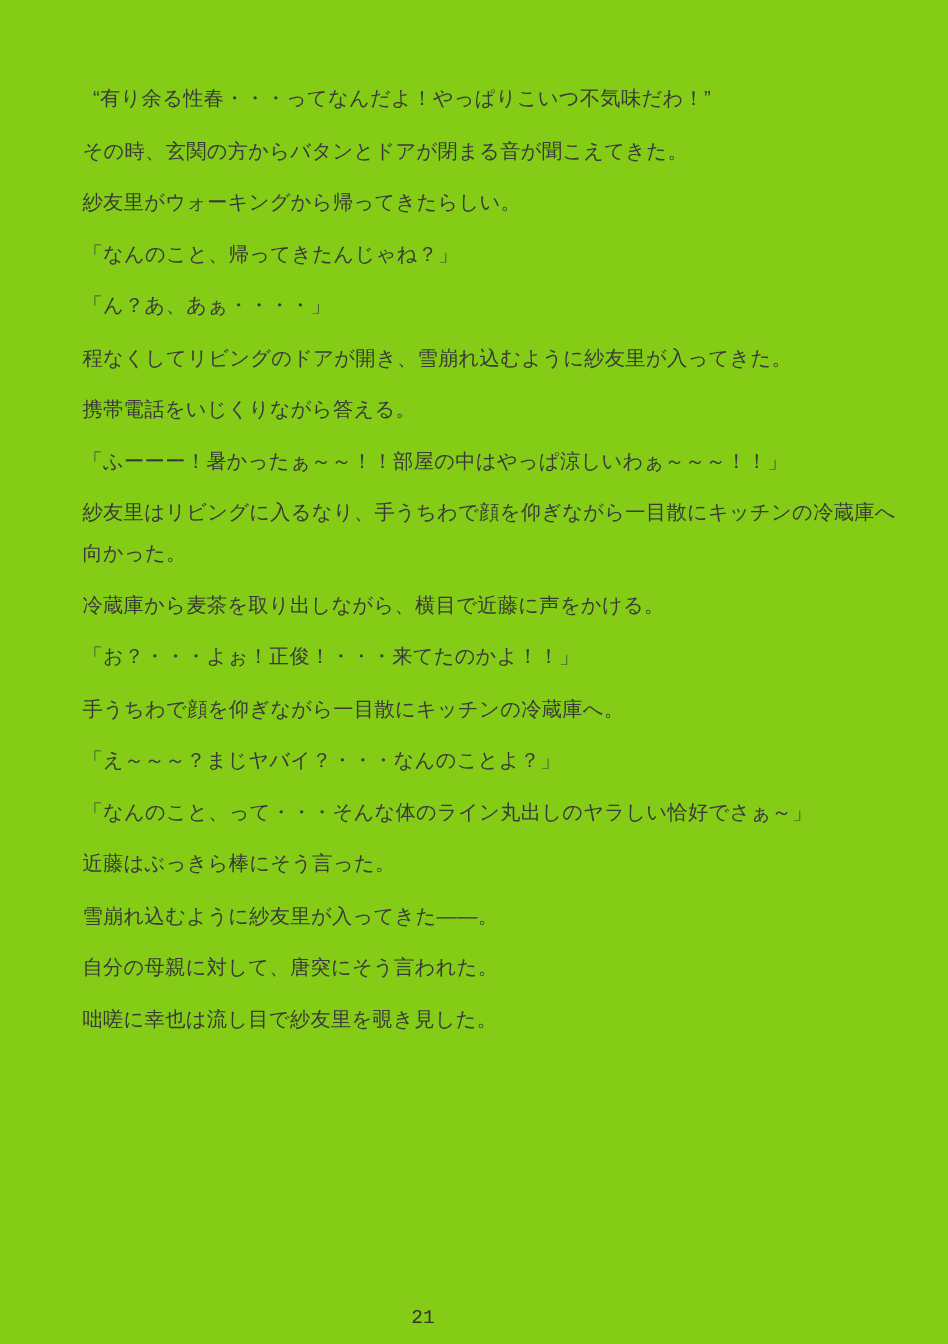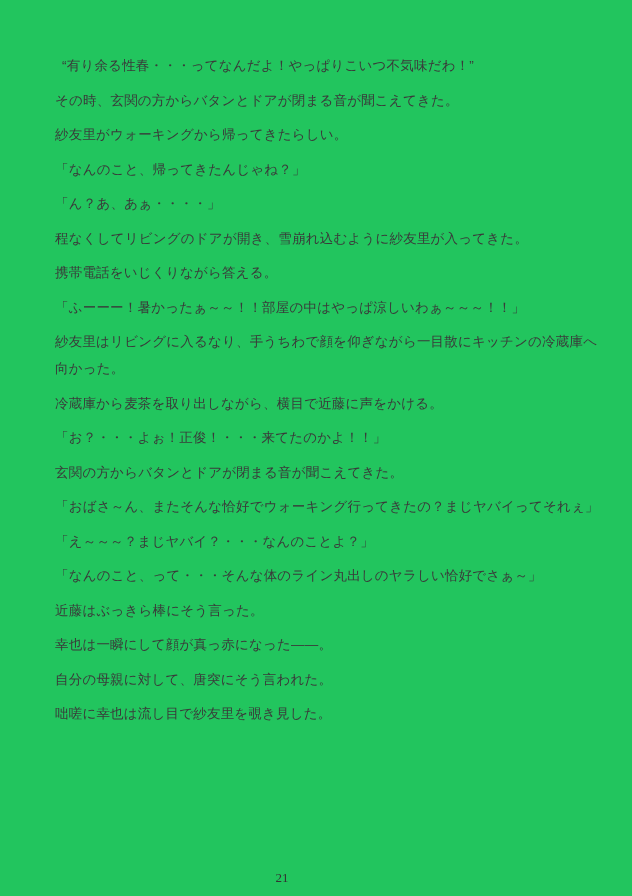--- a/index.html
+++ b/index.html
@@ -11,21 +11,21 @@
     width: 632px;
     height: 896px;
     overflow: hidden;
     position: relative;
     font-family: "Liberation Sans", "DejaVu Sans", sans-serif;
   }
   .page {
     position: relative;
     width: 632px;
     height: 896px;
-    background: #22c55e;
+    background: #84cc16;
     box-sizing: border-box;
     padding: 52px 24px 0 55px;
   }
   .textblock {
     position: relative;
   }
   .line {
     font-size: 13.5px;
     line-height: 27px;
     color: #3a3a3a;
@@ -41,21 +41,21 @@
   
   .line.cont {
     margin-top: -7.5px;
   }
   .page-number {
     position: absolute;
     bottom: 10px;
     left: 0;
     width: 564px;
     text-align: center;
-    font-family: Liberation Serif, serif;
+    font-family: Liberation Mono, monospace;
     font-size: 13px;
     color: #333333;
   }
 </style>
 </head>
 <body>
 
 <div class="page">
   <div class="textblock">
     <p class="line q">“有り余る性春・・・ってなんだよ！やっぱりこいつ不気味だわ！”</p>
@@ -63,23 +63,22 @@
     <p class="line">紗友里がウォーキングから帰ってきたらしい。</p>
     <p class="line">「なんのこと、帰ってきたんじゃね？」</p>
     <p class="line">「ん？あ、あぁ・・・・」</p>
     <p class="line">程なくしてリビングのドアが開き、雪崩れ込むように紗友里が入ってきた。</p>
     <p class="line">携帯電話をいじくりながら答える。</p>
     <p class="line">「ふーーー！暑かったぁ～～！！部屋の中はやっぱ涼しいわぁ～～～！！」</p>
     <p class="line">紗友里はリビングに入るなり、手うちわで顔を仰ぎながら一目散にキッチンの冷蔵庫へ</p>
     <p class="line cont">向かった。</p>
     <p class="line">冷蔵庫から麦茶を取り出しながら、横目で近藤に声をかける。</p>
     <p class="line">「お？・・・よぉ！正俊！・・・来てたのかよ！！」</p>
-    <p class="line">玄関の方からバタンとドアが閉まる音が聞こえてきた。</p>
-    <p class="line">「おばさ～ん、またそんな恰好でウォーキング行ってきたの？まじヤバイってそれぇ」</p>
+    <p class="line">手うちわで顔を仰ぎながら一目散にキッチンの冷蔵庫へ。</p>
     <p class="line">「え～～～？まじヤバイ？・・・なんのことよ？」</p>
     <p class="line">「なんのこと、って・・・そんな体のライン丸出しのヤラしい恰好でさぁ～」</p>
     <p class="line">近藤はぶっきら棒にそう言った。</p>
-    <p class="line">幸也は一瞬にして顔が真っ赤になった――。</p>
+    <p class="line">雪崩れ込むように紗友里が入ってきた――。</p>
     <p class="line">自分の母親に対して、唐突にそう言われた。</p>
     <p class="line">咄嗟に幸也は流し目で紗友里を覗き見した。</p>
   </div>
   <div class="page-number">21</div>
 </div>
 
 </body></html>

